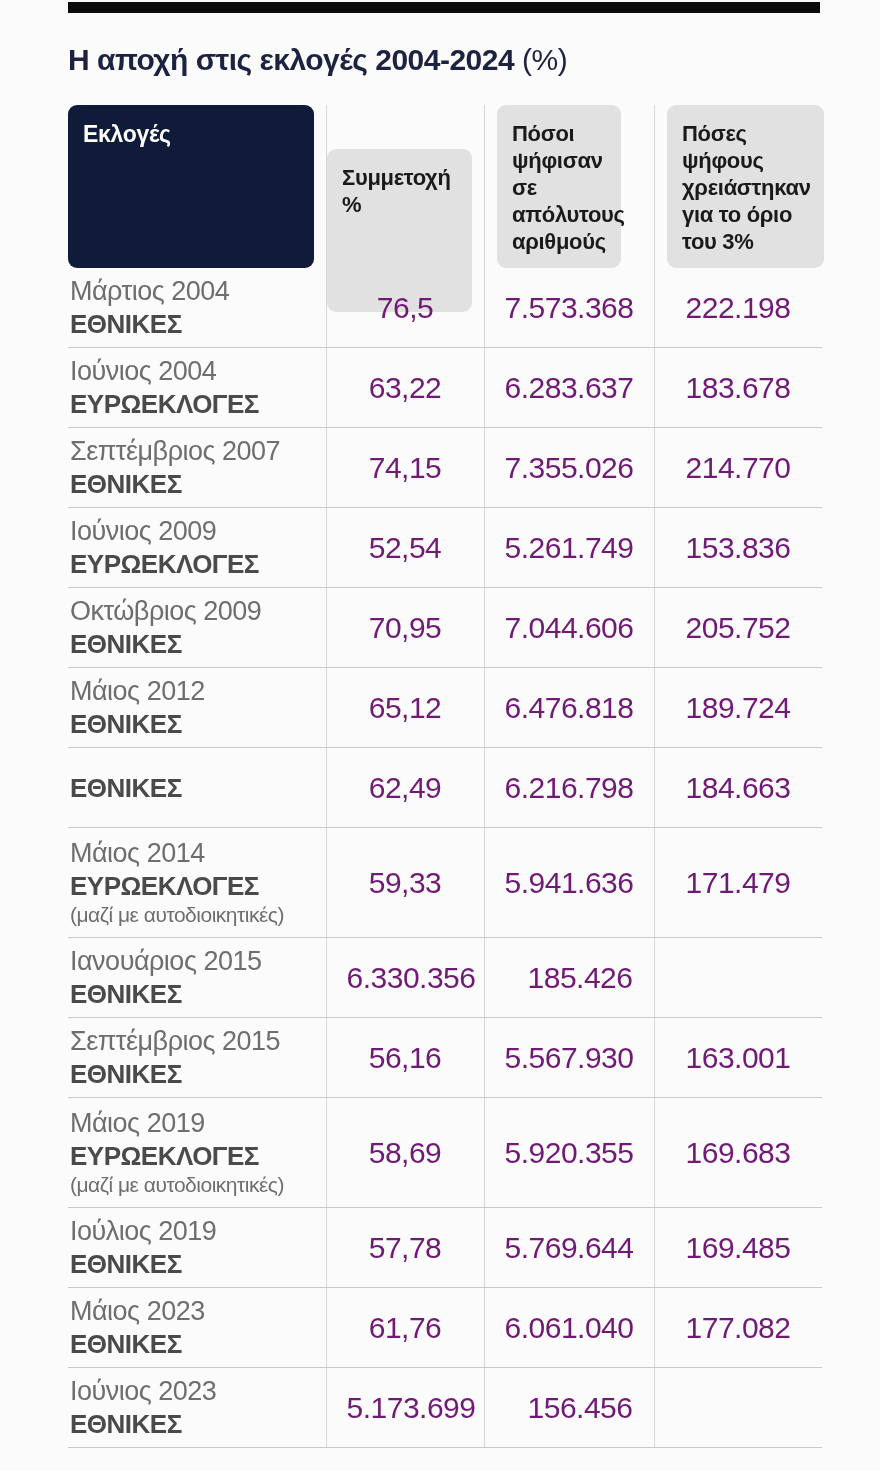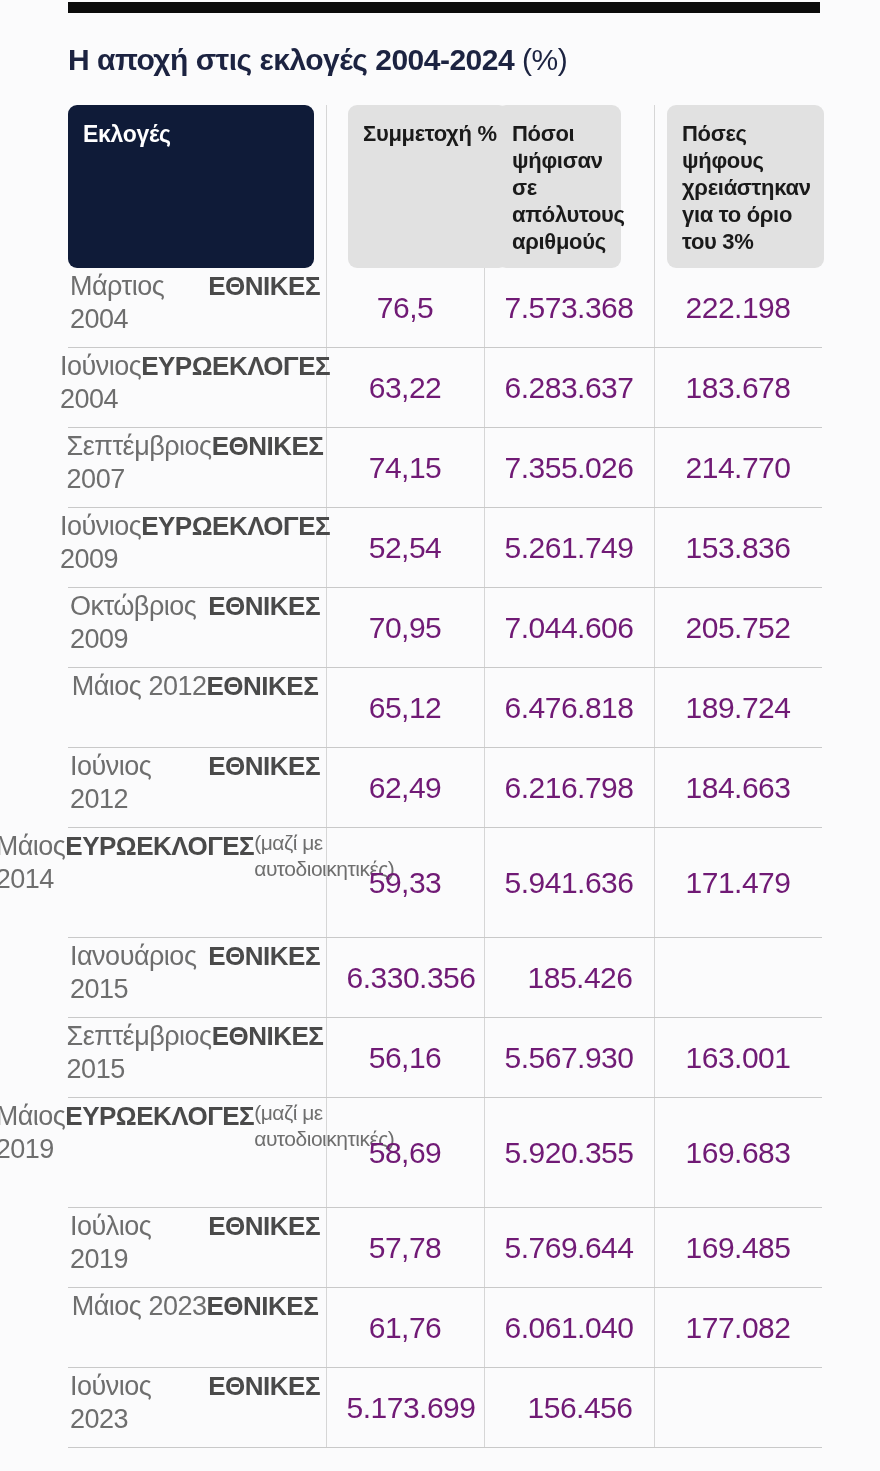--- a/index.html
+++ b/index.html
@@ -60,36 +60,36 @@
     color: #ffffff;
     font-size: 23px;
     line-height: 28px;
   }
   .header-box.gray {
     background: #e1e1e1;
     color: #1a1a1a;
     font-size: 22px;
     line-height: 27px;
   }
-  .header-box.b2 { left: 280px; width: 160px; }
+  .header-box.b2 { left: 259px; width: 145px; margin-top: 44px; }
   .header-box.b3 { left: 429px; width: 124px; }
   .header-box.b4 { left: 599px; width: 157px; }
 
   .rows { position: relative; }
   .row {
     display: flex;
     height: 80px;
     border-bottom: 1px solid #c9c9c9;
   }
   .row.tall { height: 110px; }
   .cell { flex: 0 0 auto; }
   .label-cell {
     width: 258px;
     display: flex;
-    flex-direction: row;
+    flex-direction: column;
     justify-content: center;
     padding: 2px 6px 2px 2px;
   }
   .row-date {
     font-size: 27px;
     line-height: 33px;
     color: #6e6e6e;
     letter-spacing: -0.5px;
   }
   .row-type {
@@ -207,21 +207,20 @@
       <div class="row-type">ΕΘΝΙΚΕΣ</div>
 
     </div>
     <div class="cell num participation">65,12</div>
     <div class="cell num votes">6.476.818</div>
     <div class="cell num threshold">189.724</div>
   </div>
 
   <div class="row">
     <div class="cell label-cell">
-      <div class="row-date">Ιούνιος 2012</div>
       <div class="row-type">ΕΘΝΙΚΕΣ</div>
 
     </div>
     <div class="cell num participation">62,49</div>
     <div class="cell num votes">6.216.798</div>
     <div class="cell num threshold">184.663</div>
   </div>
 
   <div class="row tall">
     <div class="cell label-cell">

